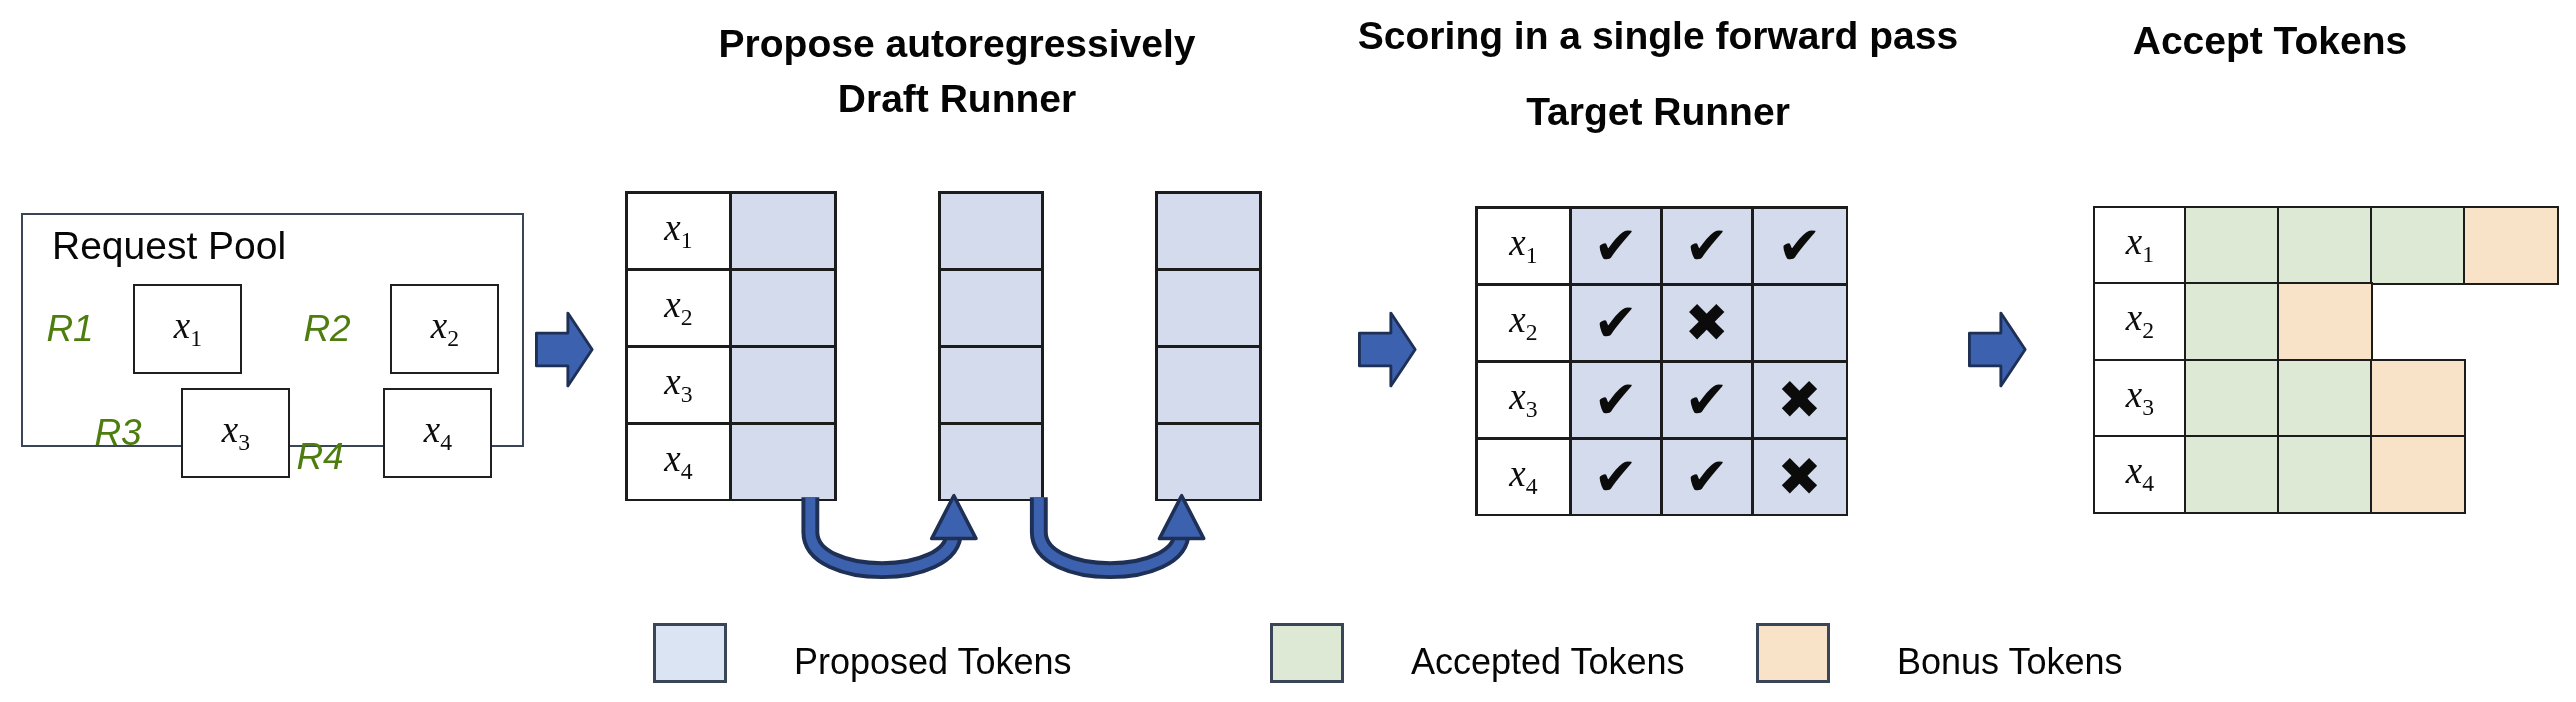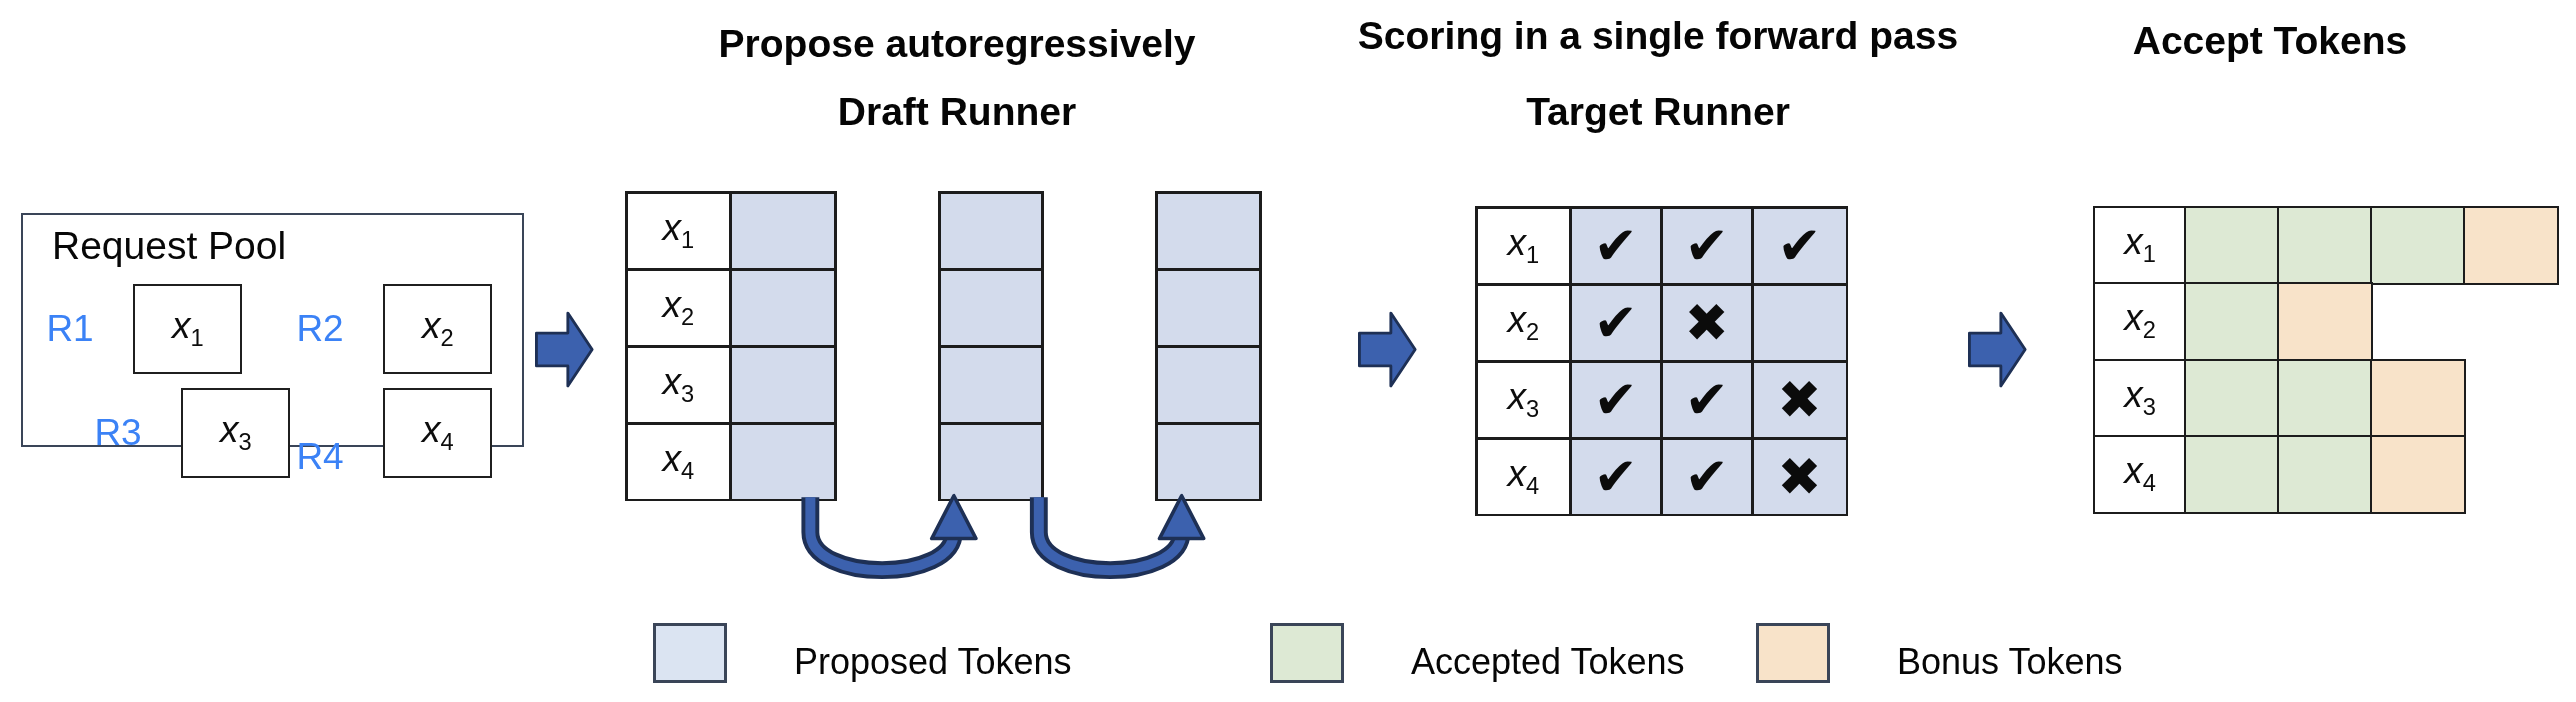--- a/index.html
+++ b/index.html
@@ -4,40 +4,40 @@
 <style>
   html,body{margin:0;padding:0;background:#ffffff;}
   .canvas{
     position:relative;width:2576px;height:703px;background:#ffffff;
     font-family:"Liberation Sans",sans-serif;overflow:hidden;color:#000;
   }
   
   .title{position:absolute;width:714px;text-align:center;font-size:39px;
          font-weight:600;color:#050505;white-space:nowrap;}
   #title-propose{left:600px;top:22px;}
-  #title-draft{left:600px;top:90px;}
+  #title-draft{left:600px;top:77px;}
   #title-scoring{left:1301px;top:14.3px;}
   #title-target{left:1301px;top:90px;}
   #title-accept{left:1913px;top:18.6px;}
 
   
   .pool{position:absolute;left:21.4px;top:213px;width:503px;height:234px;
         border:2.9px solid #3a4558;box-sizing:border-box;background:#fff;}
   .pool-title{position:absolute;left:28.6px;top:8.6px;font-size:39px;color:#070707;}
   .rp-item{position:absolute;display:flex;align-items:center;gap:31px;}
   .rp-item.p0{left:23px;top:69px;}
-  .rp-item.p1{left:273px;top:69px;}
+  .rp-item.p1{left:280px;top:69px;}
   .rp-item.p2{left:23px;top:173px;margin-left:48px;}
   .rp-item.p3{left:273px;top:173px;align-items:flex-end;}
-  .rp-label{font-size:37px;min-width:56px;color:#3b82f6;}
+  .rp-label{font-size:37px;min-width:56px;color:#4d7c0f;font-style:italic;}
   .rp-box{width:109px;height:90px;border:2.9px solid #1f1f1f;box-sizing:border-box;
           display:flex;align-items:center;justify-content:center;background:#fff;}
 
   
-  .token{font-family:Liberation Sans, sans-serif;font-style:italic;font-size:37px;color:#0d0d0d;line-height:1;}
+  .token{font-family:Liberation Serif, serif;font-style:italic;font-size:37px;color:#0d0d0d;line-height:1;}
   .token sub{font-style:normal;font-size:0.64em;line-height:1;}
 
   
   .dgrid{position:absolute;display:grid;gap:2.9px;padding:2.9px;background:#1c1c1c;
          grid-auto-rows:74px;}
   #draft-grid-1{left:625px;top:191px;grid-template-columns:101px 102px;}
   #draft-grid-2{left:938px;top:191px;grid-template-columns:100px;}
   #draft-grid-3{left:1155px;top:191px;grid-template-columns:101px;}
   #target-grid{left:1475px;top:206px;grid-template-columns:91px 88px 88px 92px;}
   .cell{display:flex;align-items:center;justify-content:center;}

